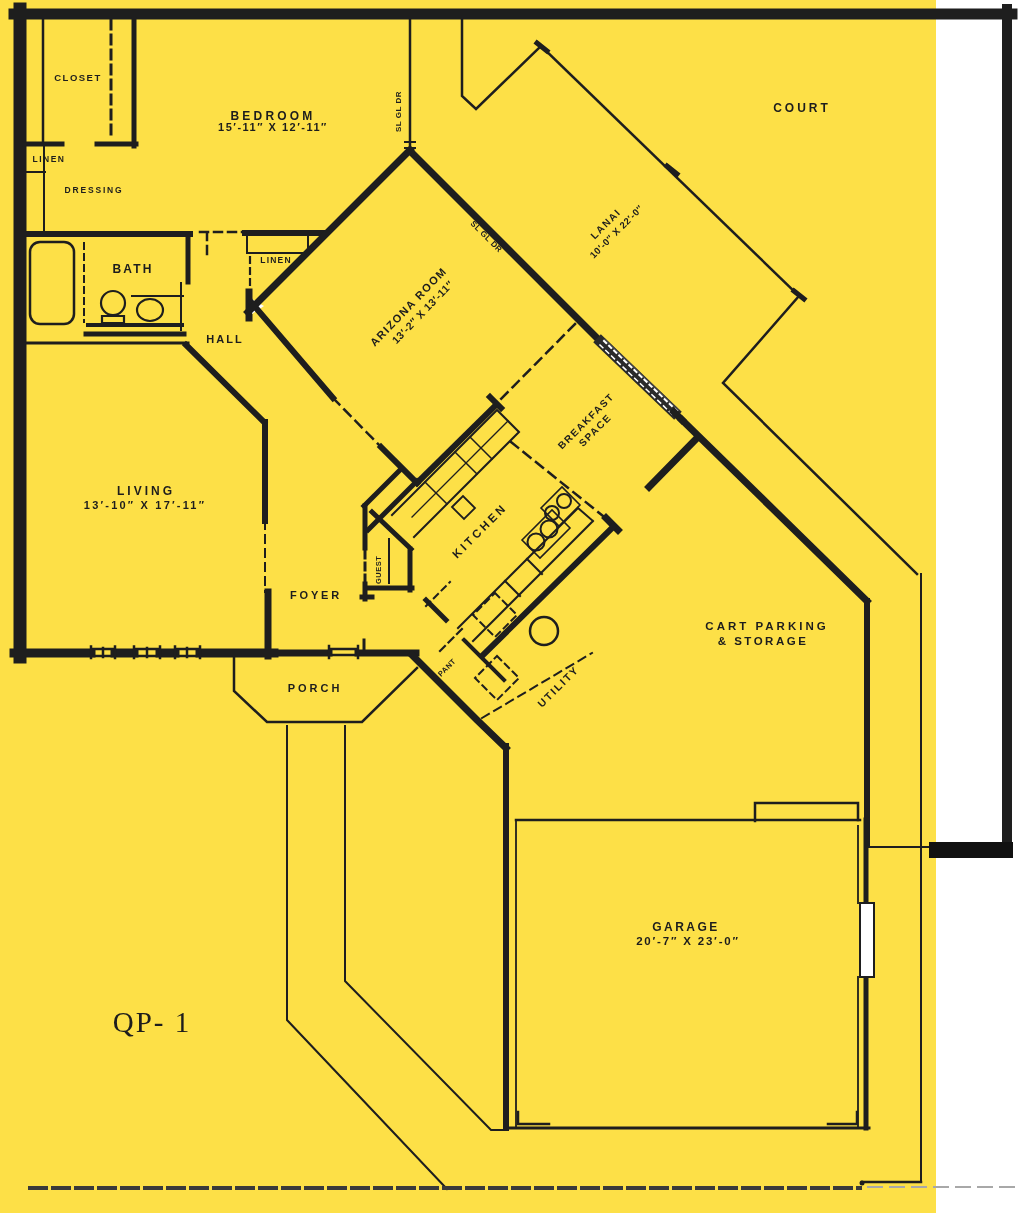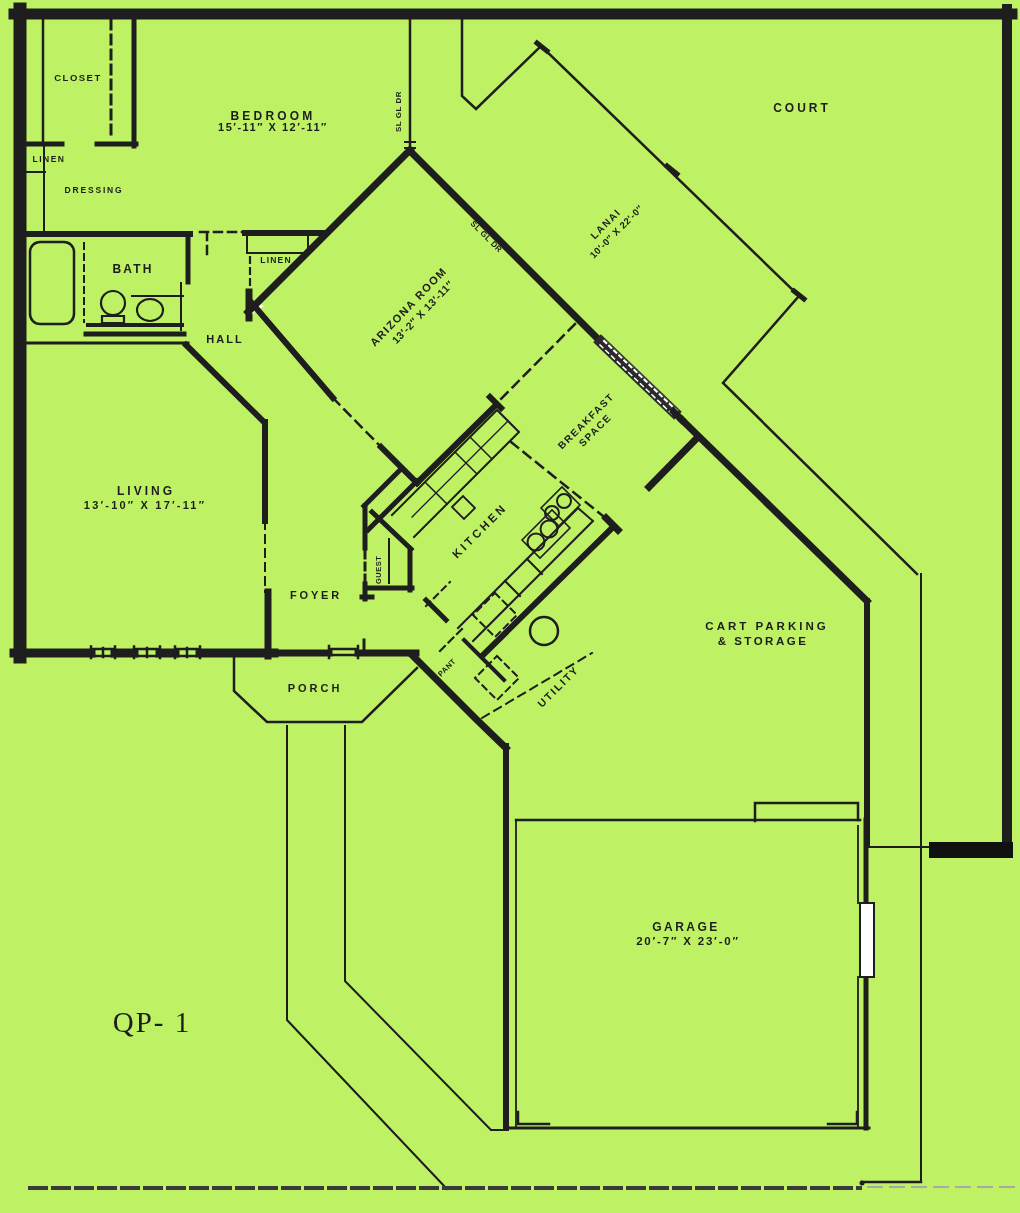--- a/index.html
+++ b/index.html
@@ -1,16 +1,16 @@
 <!DOCTYPE html>
 <html><head>
 <meta charset="utf-8">
 <style>
   html,body{margin:0;padding:0;background:#fff;}
-  .wrap{width:1020px;height:1213px;position:relative;background:#bef264;}
+  .wrap{width:936px;height:1213px;position:relative;background:#fde047;}
   svg{display:block;}
   text{font-family:"Liberation Sans",sans-serif;fill:#1d1d1d;font-weight:bold;}
 </style>
 </head>
 <body>
 <div class="wrap">
 <svg width="1020" height="1213" viewBox="0 0 1020 1213">
 <g stroke="#1e1e1e" fill="none" stroke-linecap="square">
 
 <path d="M14,14 H1012" stroke-width="11"></path>

